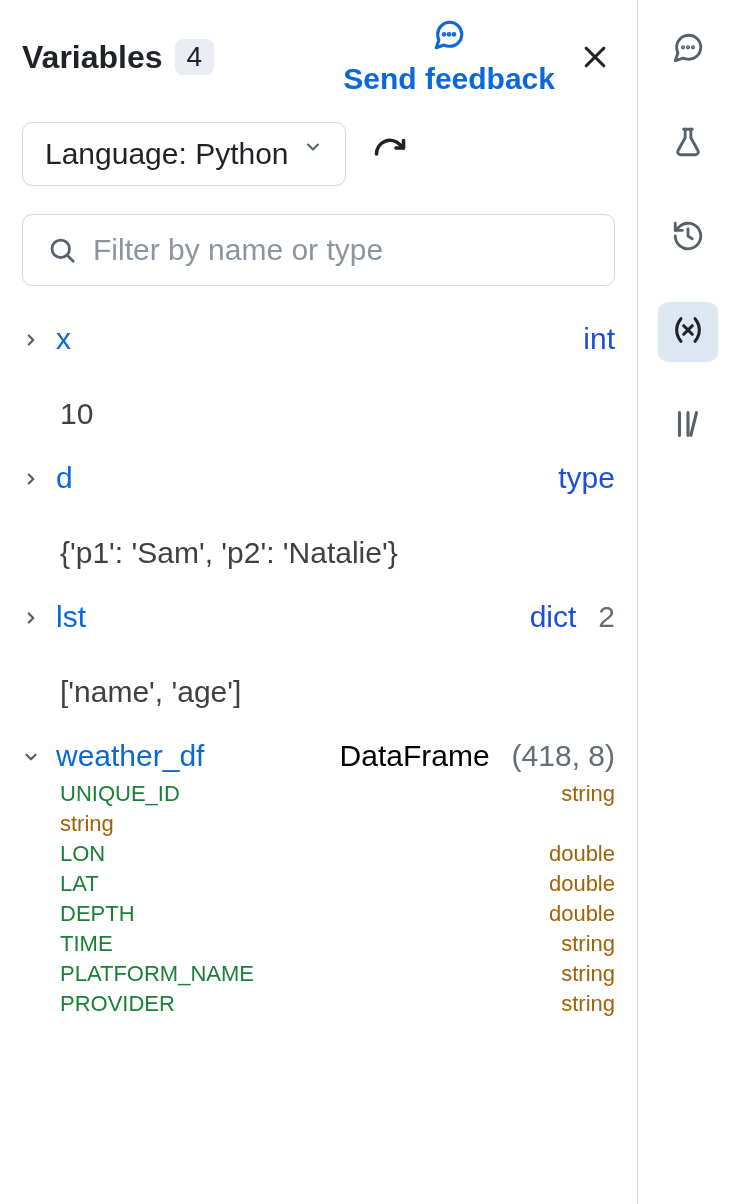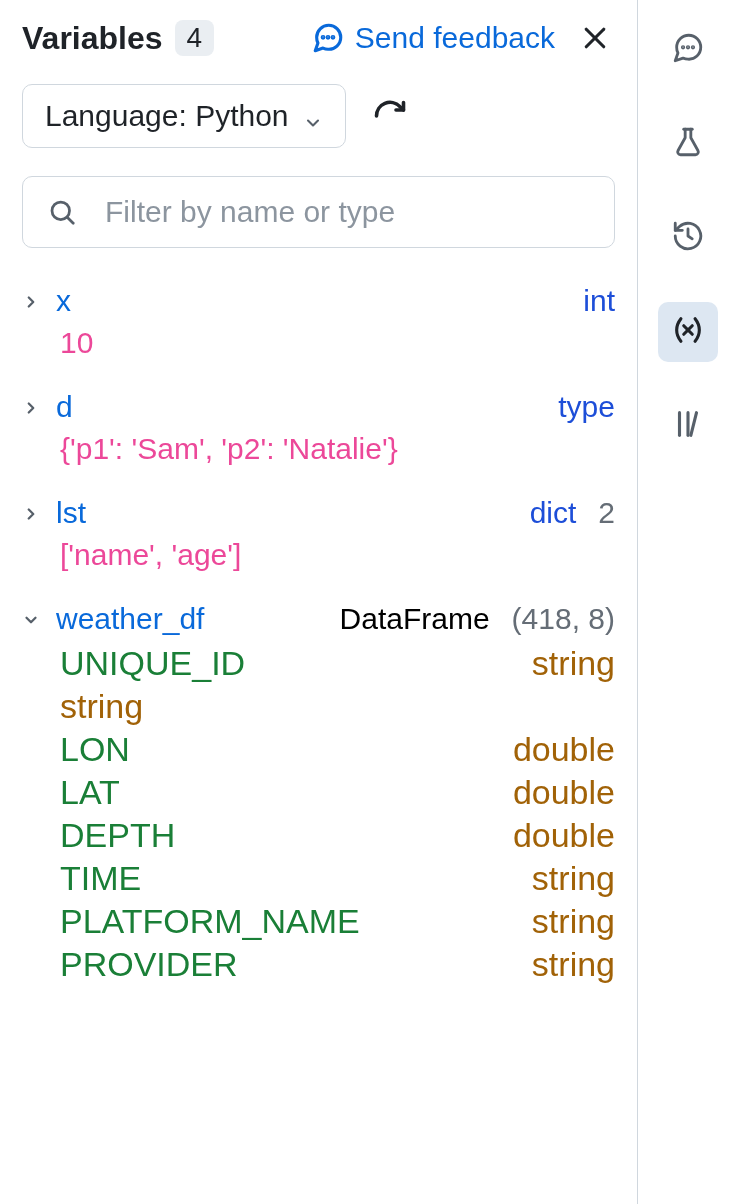--- a/index.html
+++ b/index.html
@@ -51,57 +51,58 @@
     border-radius: 8px;
     padding: 2px 12px;
     font-size: 28px;
     color: #1f2328;
   }
   .spacer { flex: 1; }
   .feedback {
     display: flex; align-items: center; gap: 10px;
     color: #0969da;
     font-size: 30px;
-    font-weight: 400;
+    font-weight: 700;
     cursor: pointer;
+    flex-direction: column;
   }
   .feedback svg { width: 34px; height: 34px; }
   .close-btn {
     width: 40px; height: 40px;
     display: flex; align-items: center; justify-content: center;
     color: #1f2328;
     cursor: pointer;
     margin-left: 8px;
   }
   .close-btn svg { width: 30px; height: 30px; }
 
   .lang-row {
     display: flex; align-items: center; gap: 24px;
     margin-bottom: 28px;
   }
   .lang-select {
     border: 1px solid #d0d7de;
     border-radius: 10px;
     padding: 14px 22px;
     font-size: 30px;
-    display: flex; align-items: flex-end; gap: 14px;
+    display: flex; align-items: flex-start; gap: 14px;
     cursor: pointer;
     background: #fff;
   }
   .lang-select .chev { color: #57606a; }
   .refresh {
     width: 40px; height: 40px;
     display: flex; align-items: center; justify-content: center;
     color: #1f2328;
     cursor: pointer;
   }
   .refresh svg { width: 36px; height: 36px; }
 
   .filter-box {
-    display: flex; align-items: center; gap: 28px;
+    display: flex; align-items: center; gap: 16px;
     border: 1px solid #d0d7de;
     border-radius: 10px;
     padding: 18px 24px;
     margin-bottom: 36px;
   }
   .filter-box svg { width: 30px; height: 30px; color: #57606a; }
   .filter-input {
     border: none; outline: none;
     font-size: 30px;
     flex: 1;
@@ -120,28 +121,29 @@
     width: 20px; color: #57606a; font-size: 24px;
     flex-shrink: 0;
   }
   .var-name { color: #0969da; }
   .var-head .grow { flex: 1; }
   .var-type { color: #1d4ed8; }
   .var-type.green { color: #000000; }
   .var-extra { color: #656d76; font-size: 30px; margin-left: 8px; }
   .var-value {
     font-size: 30px;
-    color: #ec4899;
+    color: #404040;
     padding-left: 38px;
+    margin-top: 33px;
   }
 
   .columns {
     display: flex; flex-direction: column; gap: 4px;
     padding-left: 38px;
-    font-size: 34px;
+    font-size: 22px;
   }
   .col-row { display: flex; align-items: baseline; }
   .col-name { color: #1a7f37; flex: 1; }
   .col-type { color: #a16207; }
 </style>
 </head>
 <body>
 
 <div class="panel">
 

